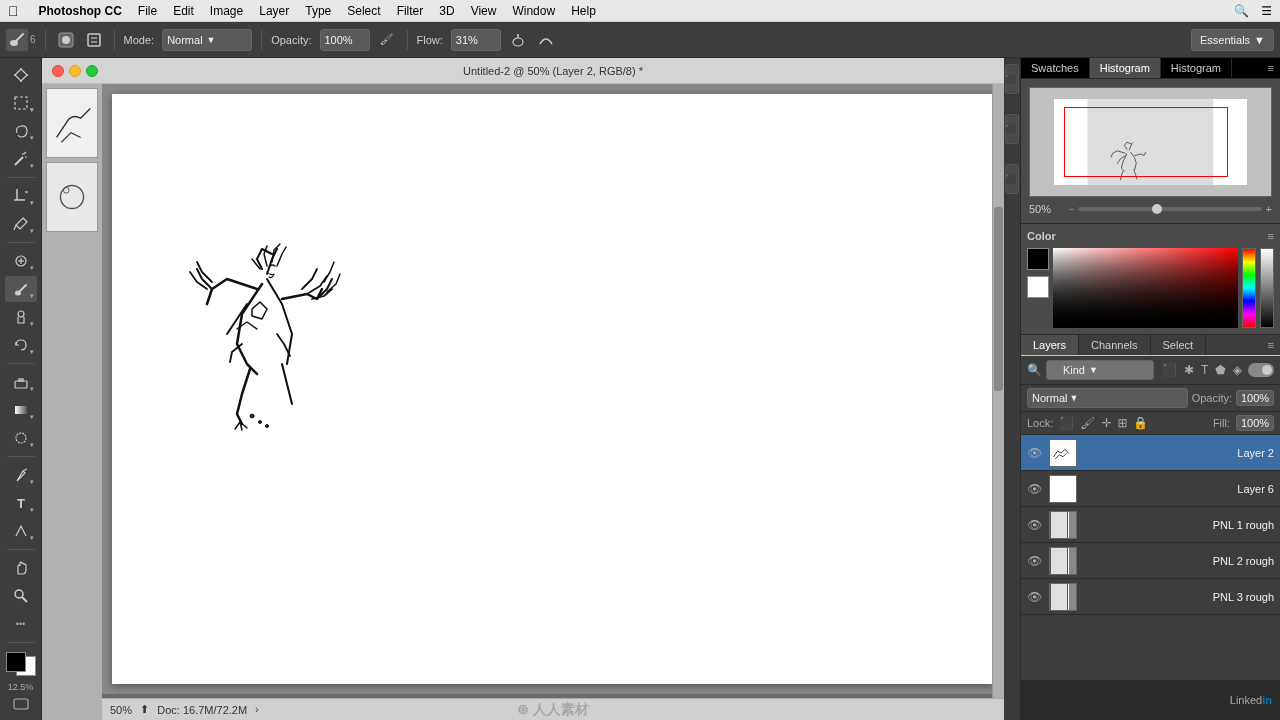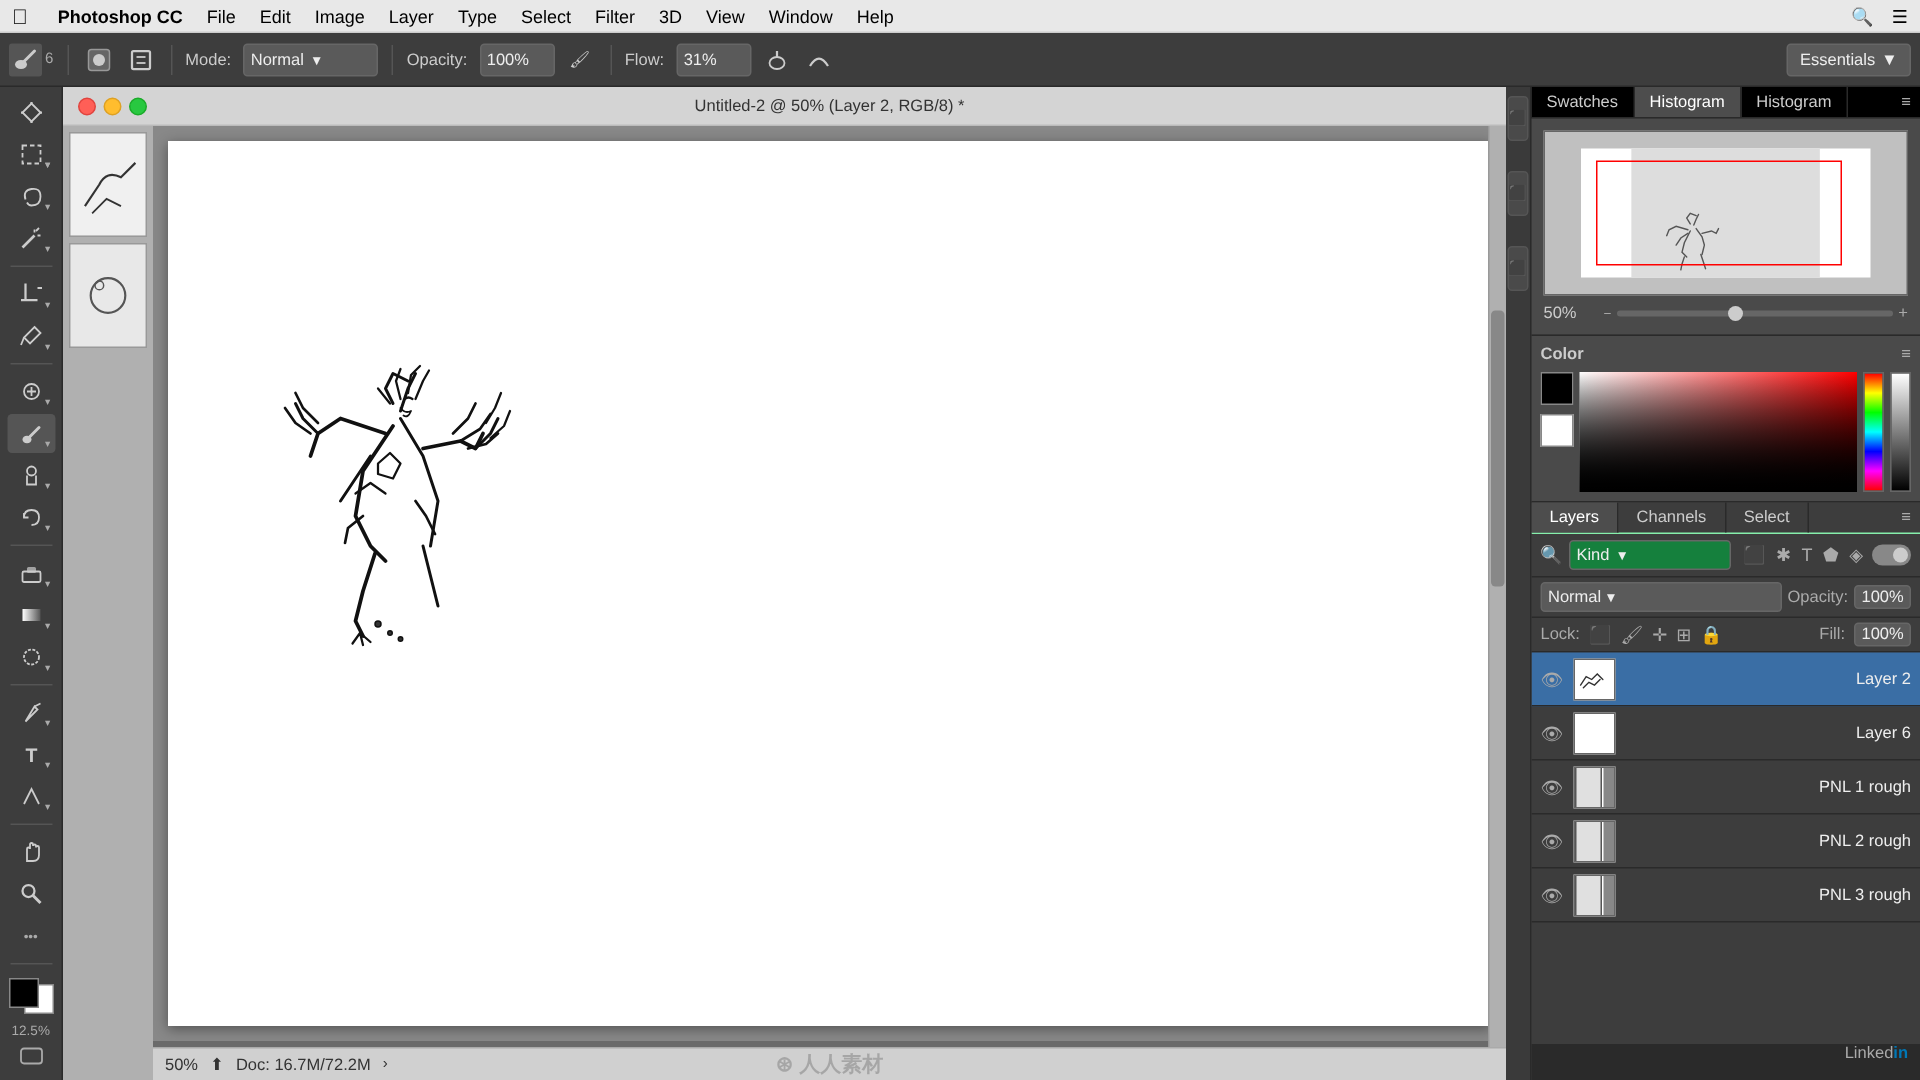--- a/index.html
+++ b/index.html
@@ -541,26 +541,26 @@
       padding: 4px 6px;
       gap: 4px;
       border-bottom: 1px solid #2a2a2a;
     }
     .lf-search-icon {
       color: #aaa;
       font-size: 12px;
     }
     .lf-kind-select {
       height: 20px;
-      background: #15803d;
+      background: #737373;
       color: #eee;
       border: 1px solid #666;
       border-radius: 3px;
       font-size: 11px;
-      padding: 0 4px;
+      padding: 0 16px;
       flex: 1;
       cursor: pointer;
       display: flex;
       align-items: center;
       gap: 2px;
     }
     .lf-icons {
       display: flex;
       gap: 3px;
       margin-left: 2px;
@@ -1279,20 +1279,20 @@
         <div class="layer-thumb has-mask">
           <div class="layer-thumb-main" style="background:#e0e0e0;"></div>
           <div class="layer-thumb-mask"></div>
         </div>
         <span class="layer-name">PNL 3 rough</span>
       </div>
 
     </div>
 
 
-    <div style="position:relative;height:24px;background:#2a2a2a;display:flex;align-items:flex-start;justify-content:flex-end;padding-right:8px;">
+    <div style="position:relative;height:40px;background:#2a2a2a;display:flex;align-items:center;justify-content:flex-end;padding-right:8px;">
       <span style="font-size:11px;color:#aaa;">Linked</span>
       <span style="font-size:11px;color:#0077b5;font-weight:bold;">in</span>
     </div>
 
   </div>
 
 </div>
 
 </body></html>

